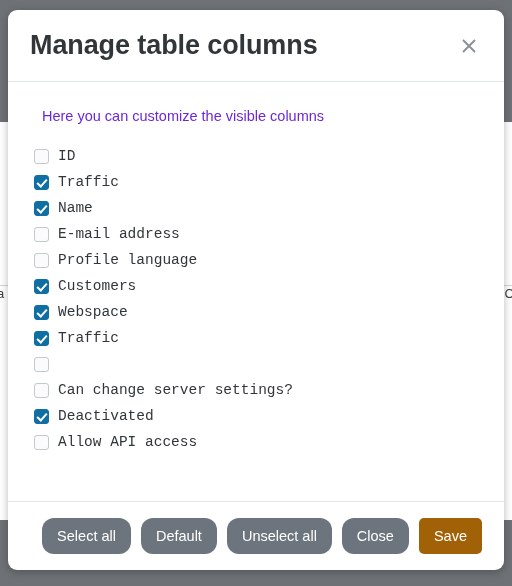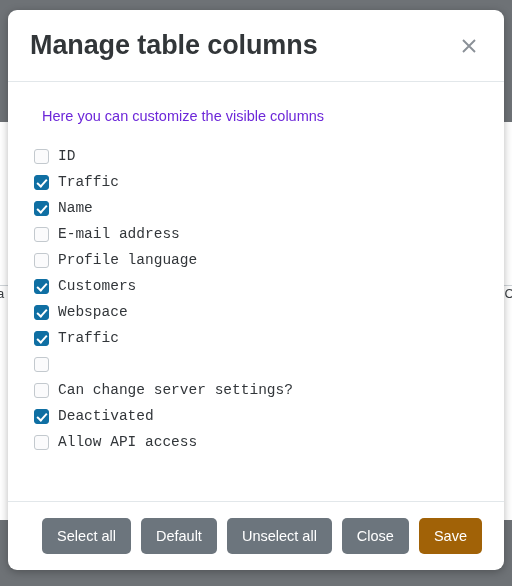--- a/index.html
+++ b/index.html
@@ -148,21 +148,21 @@
     padding: 0 15px;
     border: none;
     border-radius: 5px;
     font-family: "Liberation Sans", sans-serif;
     font-size: 14.5px;
     color: #ffffff;
     cursor: pointer;
     line-height: 1;
     white-space: nowrap;
   }
-  .btn-secondary { background: #6c757d; }
+  .btn-secondary { background: #6c757d; border-radius: 12px; }
   .btn-primary   { background: #a16207; }
 </style>
 </head>
 <body>
 
 <div id="backdrop-page">
   <div class="bg-strip"></div>
   <div class="bg-divider"></div>
   <div class="bg-text left">a</div>
   <div class="bg-text right">C</div>

